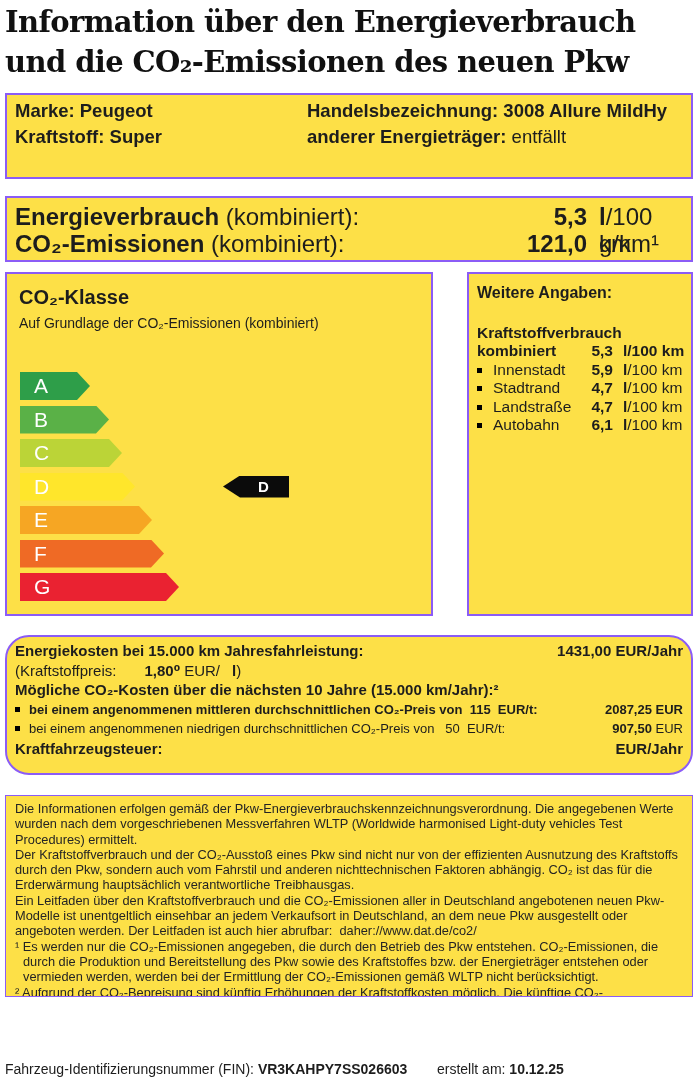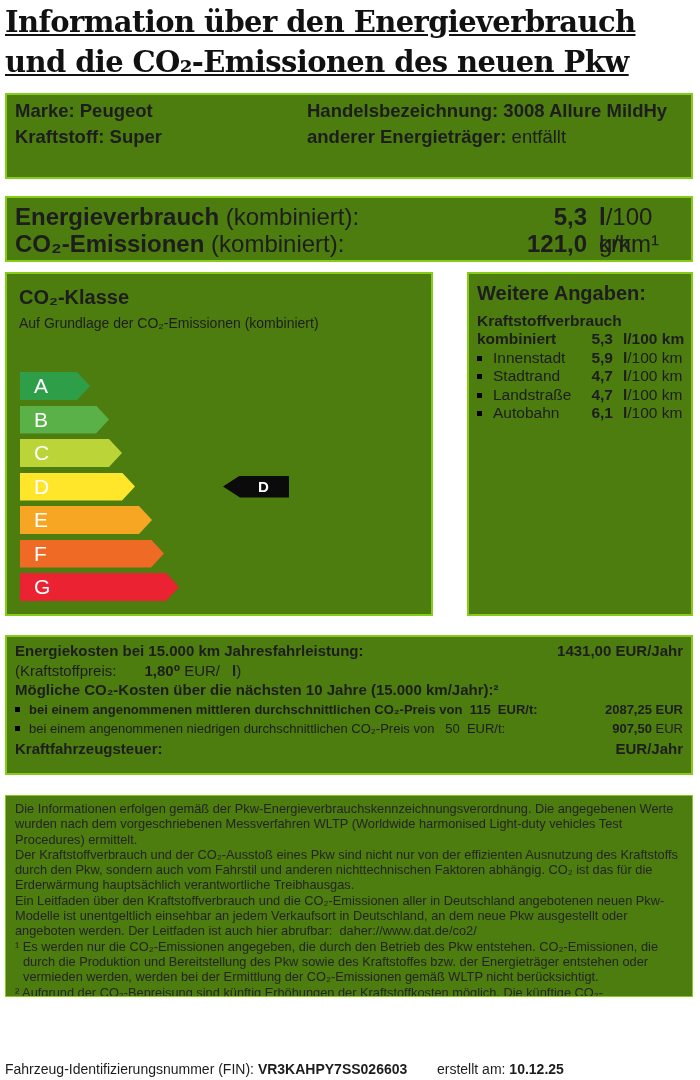--- a/index.html
+++ b/index.html
@@ -4,23 +4,23 @@
 <style>
   * { margin:0; padding:0; box-sizing:border-box; }
   html,body { background:#fff; }
   .page {
     position:relative; width:700px; height:1080px; background:#ffffff;
     font-family:"Liberation Sans","DejaVu Sans",sans-serif; color:#1d1d1d; overflow:hidden;
   }
   
   .title { position:absolute; left:5px; top:2px; width:692px;
     font-family:"DejaVu Serif","Liberation Serif",serif; font-weight:700; color:#111;
-    font-size:29px; line-height:40px; letter-spacing:-0.6px;text-decoration:underline; }
-  
-  .box { position:absolute; border:2px solid #84cc16; background:#4d7c0f; overflow:hidden; }
+    font-size:29px; line-height:40px; letter-spacing:-0.6px; }
+  
+  .box { position:absolute; border:2px solid #8b5cf6; background:#fde047; overflow:hidden; }
   
   .box-vehicle { left:5px; top:93px; width:688px; height:86px; padding:3px 8px; font-size:18.5px; }
   .v-row { position:relative; height:26px; line-height:26px; white-space:nowrap; }
   .v-col2 { position:absolute; left:292px; top:0; white-space:nowrap; }
   .b { font-weight:700; }
   
   .box-energy { left:5px; top:196px; width:688px; height:66px; padding:5px 8px; font-size:24px; }
   .e-row { display:flex; justify-content:space-between; height:27px; line-height:27px; }
   .e-right { display:flex; }
   .e-val { min-width:56px; text-align:right; font-weight:700; }
@@ -33,30 +33,30 @@
   .arrow-row { height:28px; margin-bottom:5.5px; }
   .class-arrow { height:28px; display:flex; align-items:center; padding-left:14px;
     color:#fff; font-size:21px; line-height:28px;
     clip-path:polygon(0 0, calc(100% - 13px) 0, 100% 50%, calc(100% - 13px) 100%, 0 100%); }
   .marker { position:absolute; left:216px; width:66px; height:22px; background:#0b0b0b;
     clip-path:polygon(0 50%, 17px 0, 100% 0, 100% 100%, 17px 100%);
     display:flex; align-items:center; justify-content:center; padding-left:15px;
     color:#fff; font-weight:700; font-size:15px; }
   
   .box-details { left:467px; top:272px; width:226px; height:344px; padding:10px 8px; }
-  .d-title { font-size:20px; font-weight:700; line-height:18px; margin-bottom:10px; }
+  .d-title { font-size:16px; font-weight:700; line-height:18px; margin-bottom:22px; }
   .d-section { font-size:15.5px; font-weight:700; line-height:18px; }
   .d-comb { display:grid; grid-template-columns:1fr 36px 70px; font-weight:700;
     font-size:15.5px; line-height:18.5px; }
   .d-row { display:grid; grid-template-columns:16px 1fr 36px 70px; font-size:15.5px; line-height:18.5px; }
   .d-val { text-align:right; font-weight:700; }
   .d-unit { padding-left:10px; white-space:nowrap; }
   .sq { width:5px; height:5px; background:#000; margin-top:7px; }
   
-  .box-costs { left:5px; top:635px; width:688px; height:140px; padding:4px 8px; font-size:15px; }
+  .box-costs { left:5px; top:635px; width:688px; height:140px; padding:4px 8px; font-size:15px;border-radius:24px; }
   .c-row { display:flex; justify-content:space-between; line-height:19.5px; }
   .c-bullet { display:flex; line-height:19.5px; font-size:13px; }
   .c-bullet .sq { flex:0 0 5px; margin-right:9px; }
   .c-btext { flex:1; white-space:nowrap; overflow:hidden; }
   .c-bval { white-space:nowrap; text-align:right; }
   .fuel-line { line-height:19.5px; white-space:nowrap; }
   .fuel-line .gap1 { display:inline-block; width:28px; }
   .fuel-line .gap2 { display:inline-block; width:4px; }
   .fuel-line .gap3 { display:inline-block; width:12px; }
   

